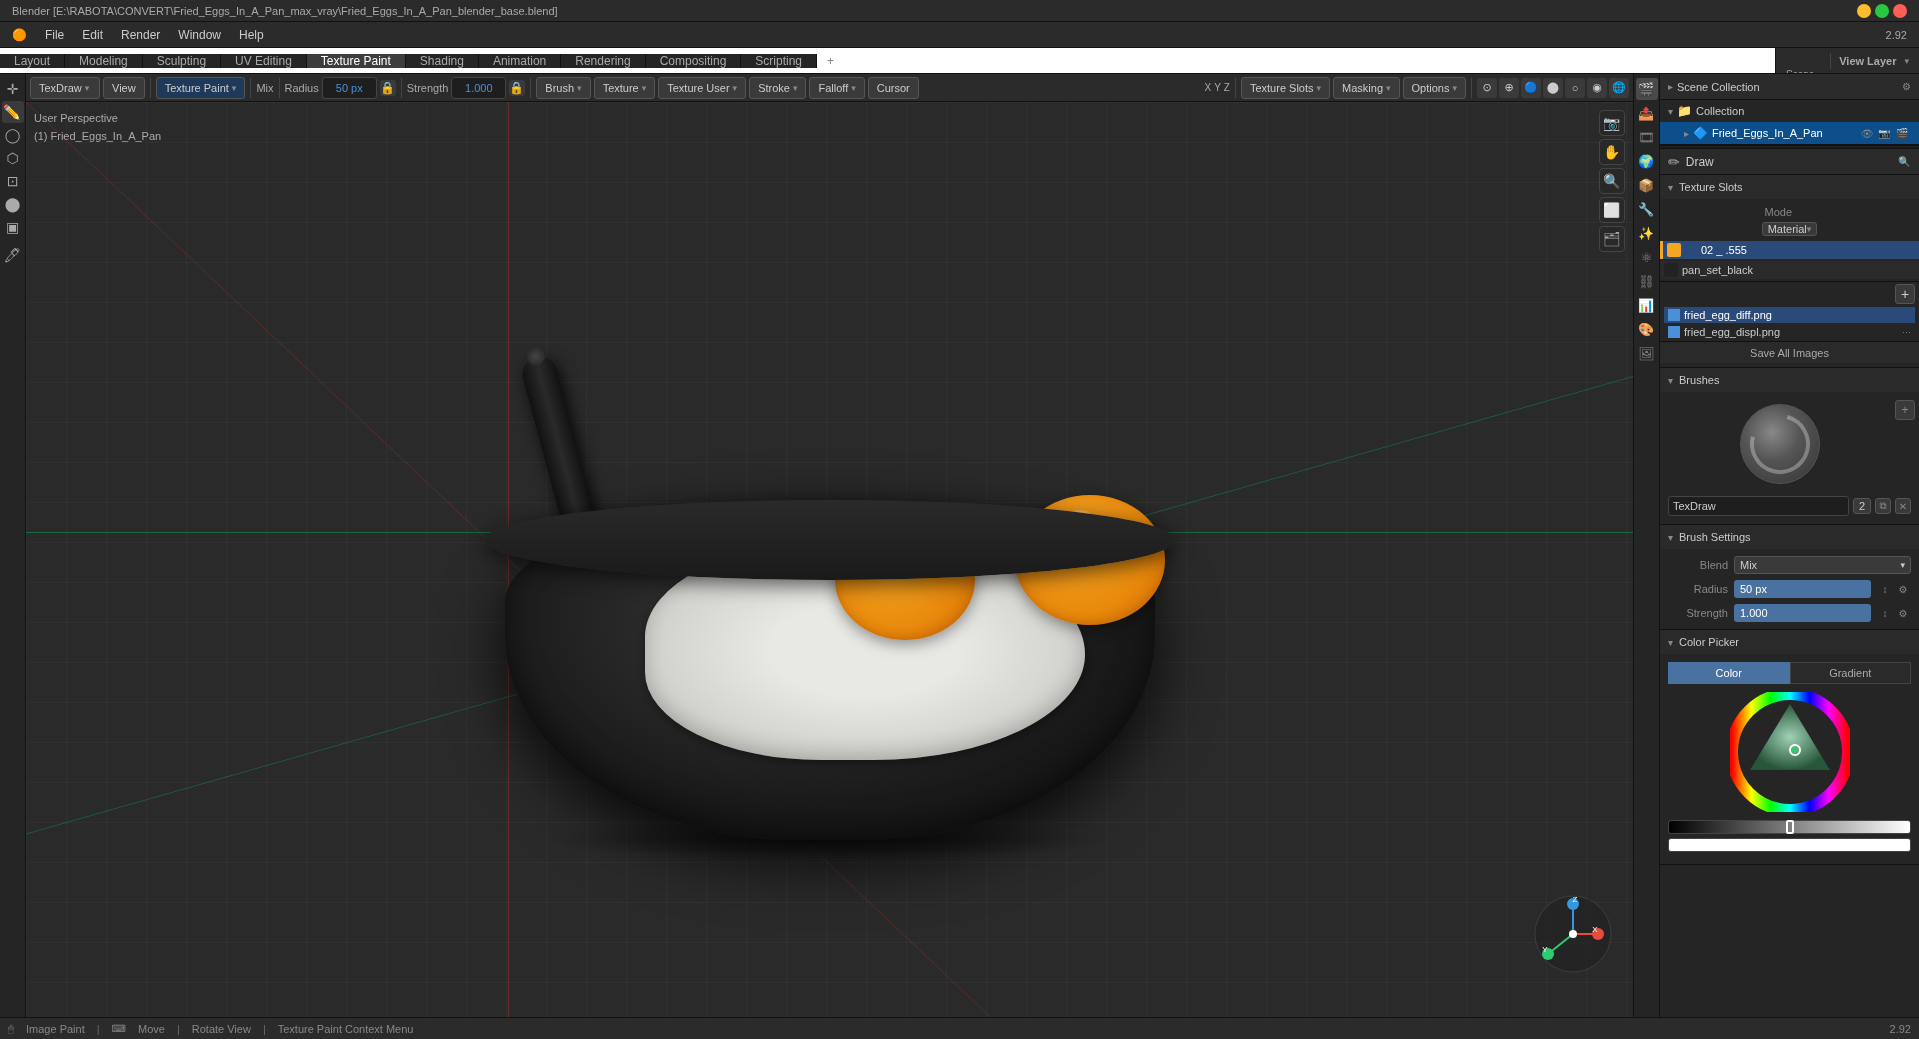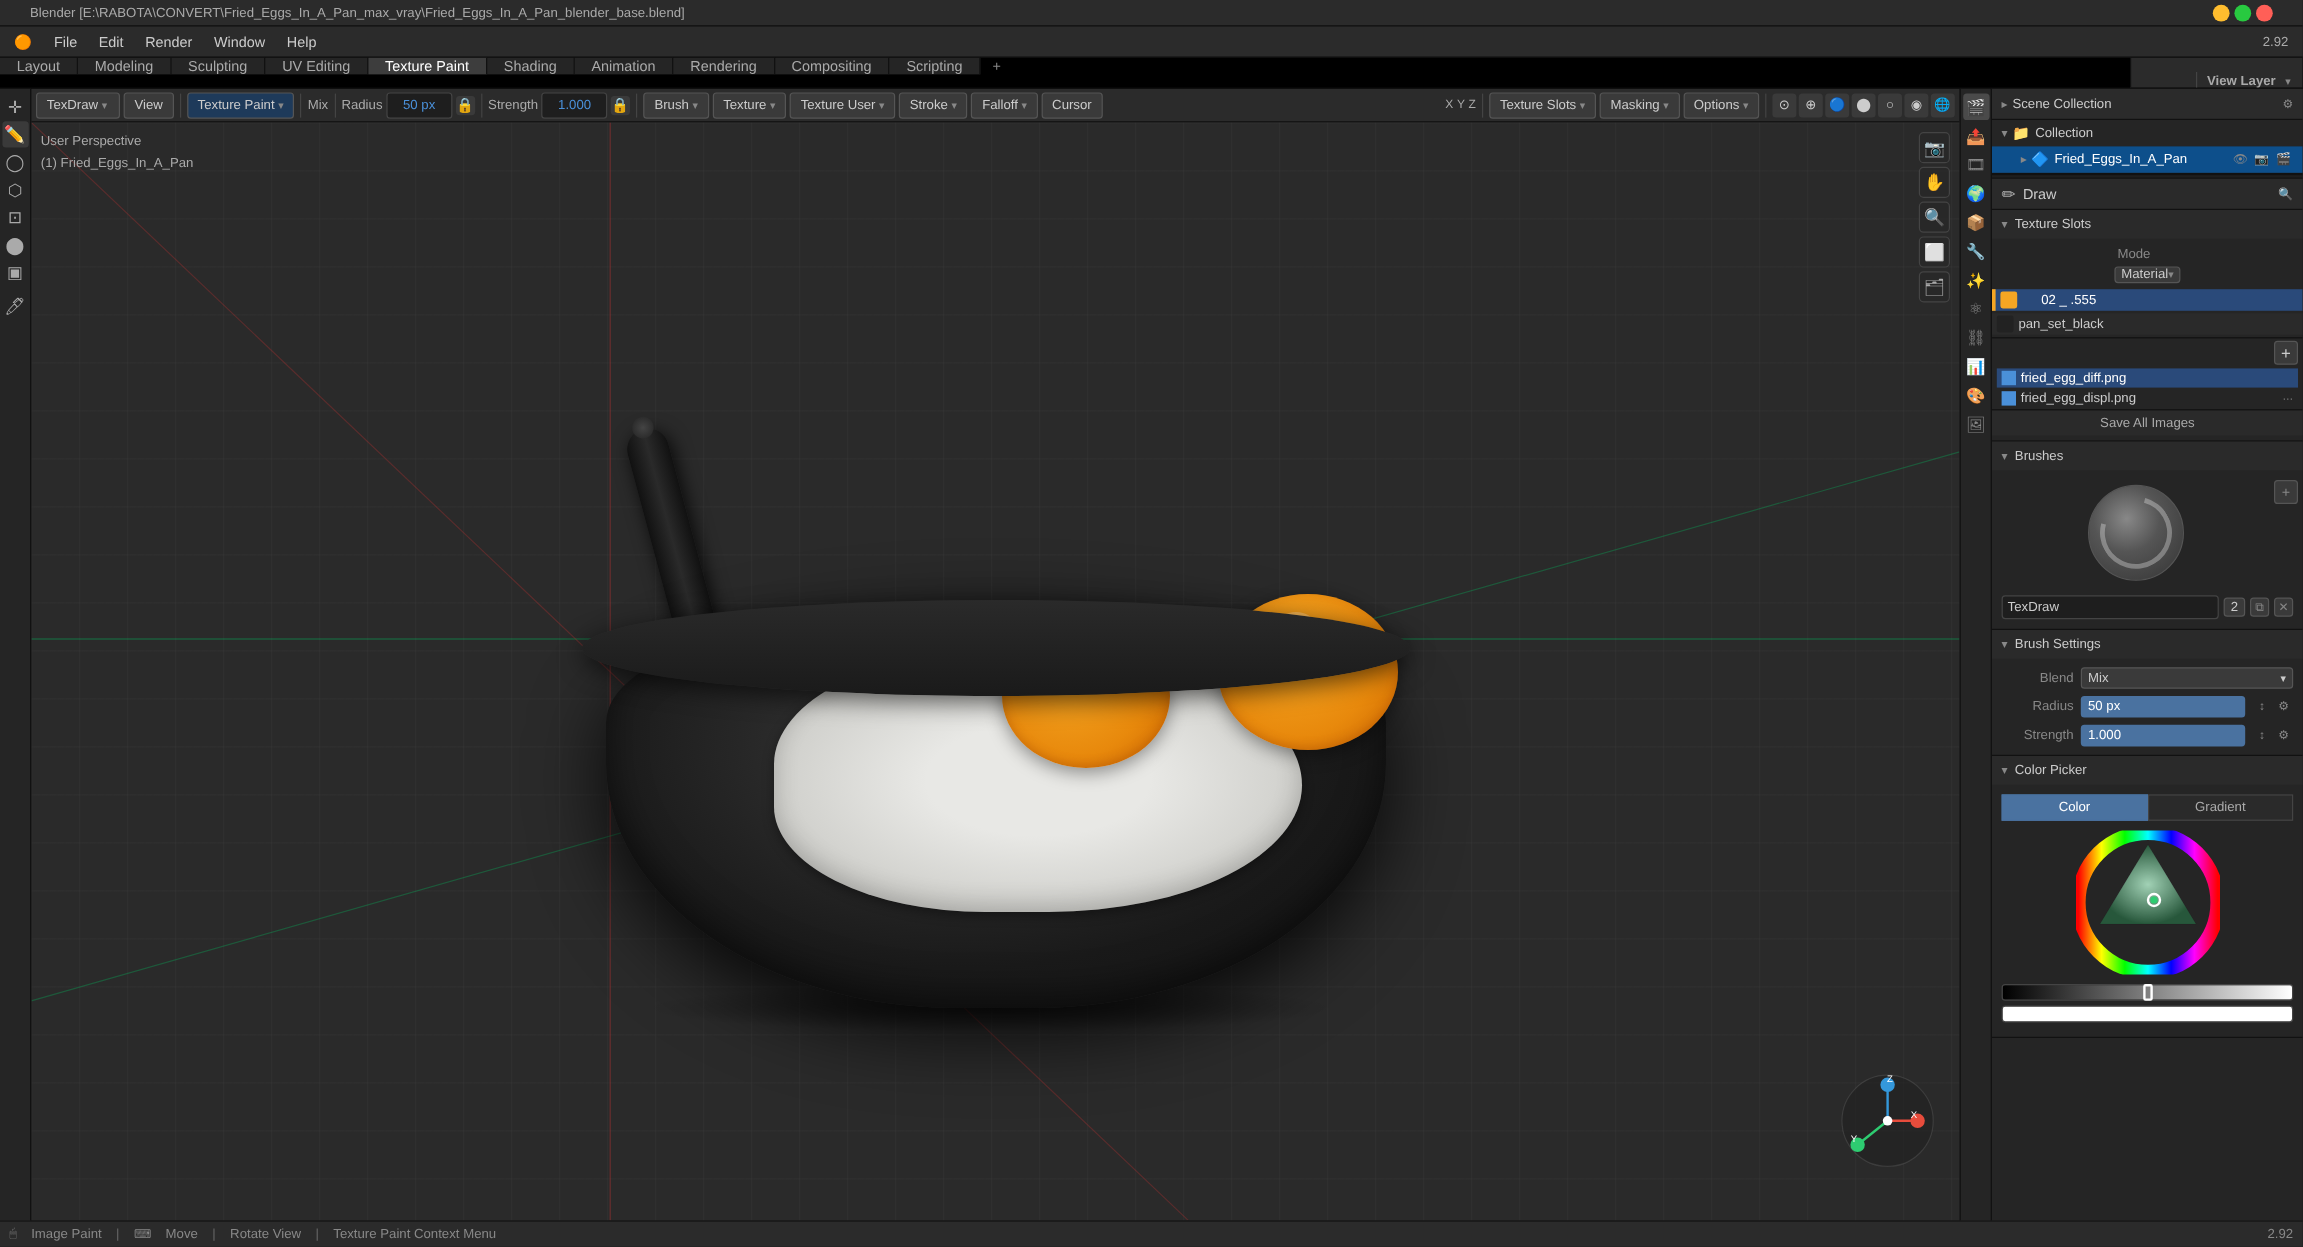--- a/index.html
+++ b/index.html
@@ -13,21 +13,21 @@
       overflow: hidden;
       position: relative;
     }
 
     
     #title-bar {
       height: 22px;
       background: #2b2b2b;
       display: flex;
       align-items: center;
-      padding: 0 25px;
+      padding: 0 12px;
       border-bottom: 1px solid #111;
       position: relative;
       z-index: 100;
     }
     #title-bar .title-text {
       font-size: 11px;
       color: #aaa;
       flex: 1;
     }
     #title-bar .window-controls {
@@ -58,23 +58,23 @@
       padding: 2px 8px;
       font-size: 12px;
       color: #ccc;
       cursor: pointer;
       border-radius: 3px;
     }
 
     
     #workspace-tabs {
       height: 26px;
-      background: #000000;
-      display: flex;
-      align-items: flex-start;
+      background: #ffffff;
+      display: flex;
+      align-items: center;
       border-bottom: 1px solid #111;
       overflow: hidden;
     }
     .ws-tab {
       padding: 0 14px;
       font-size: 12px;
       color: #aaa;
       cursor: pointer;
       display: flex;
       align-items: center;

